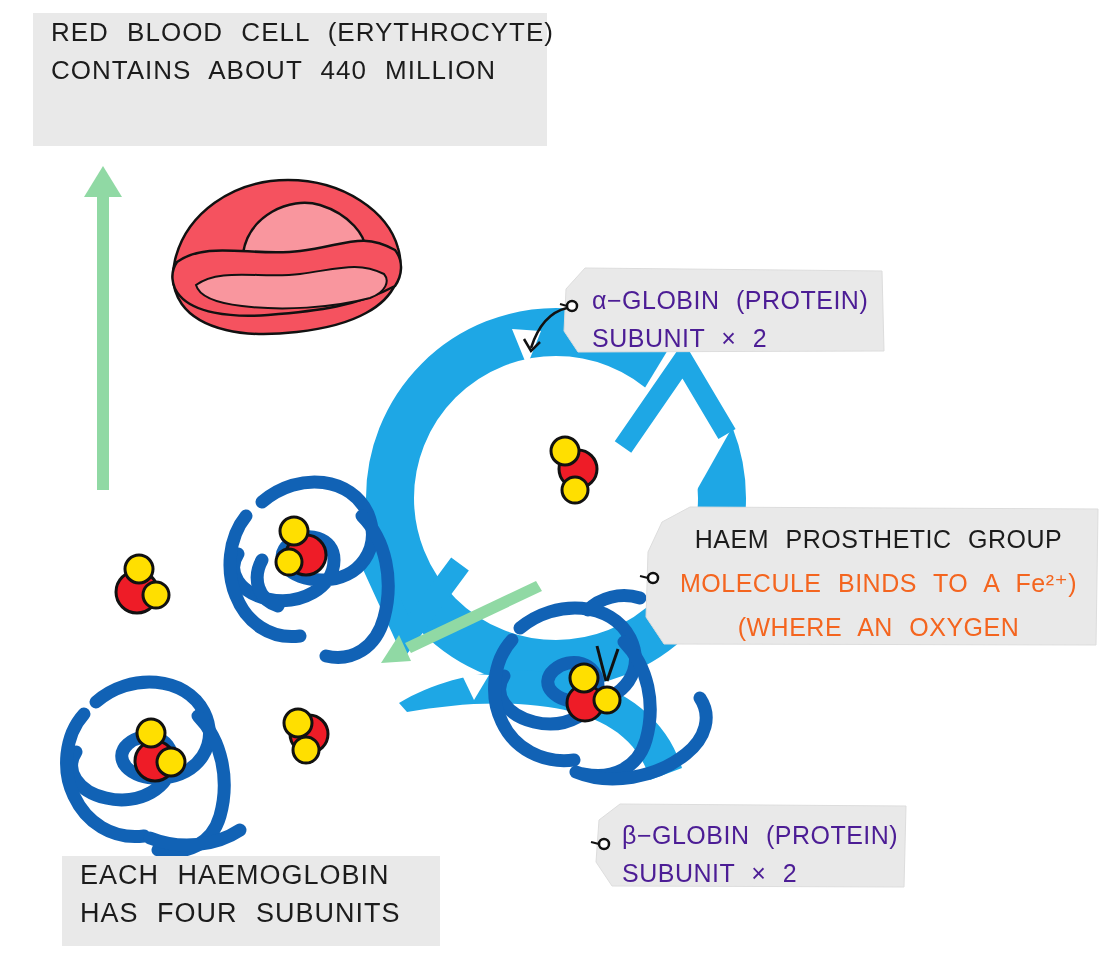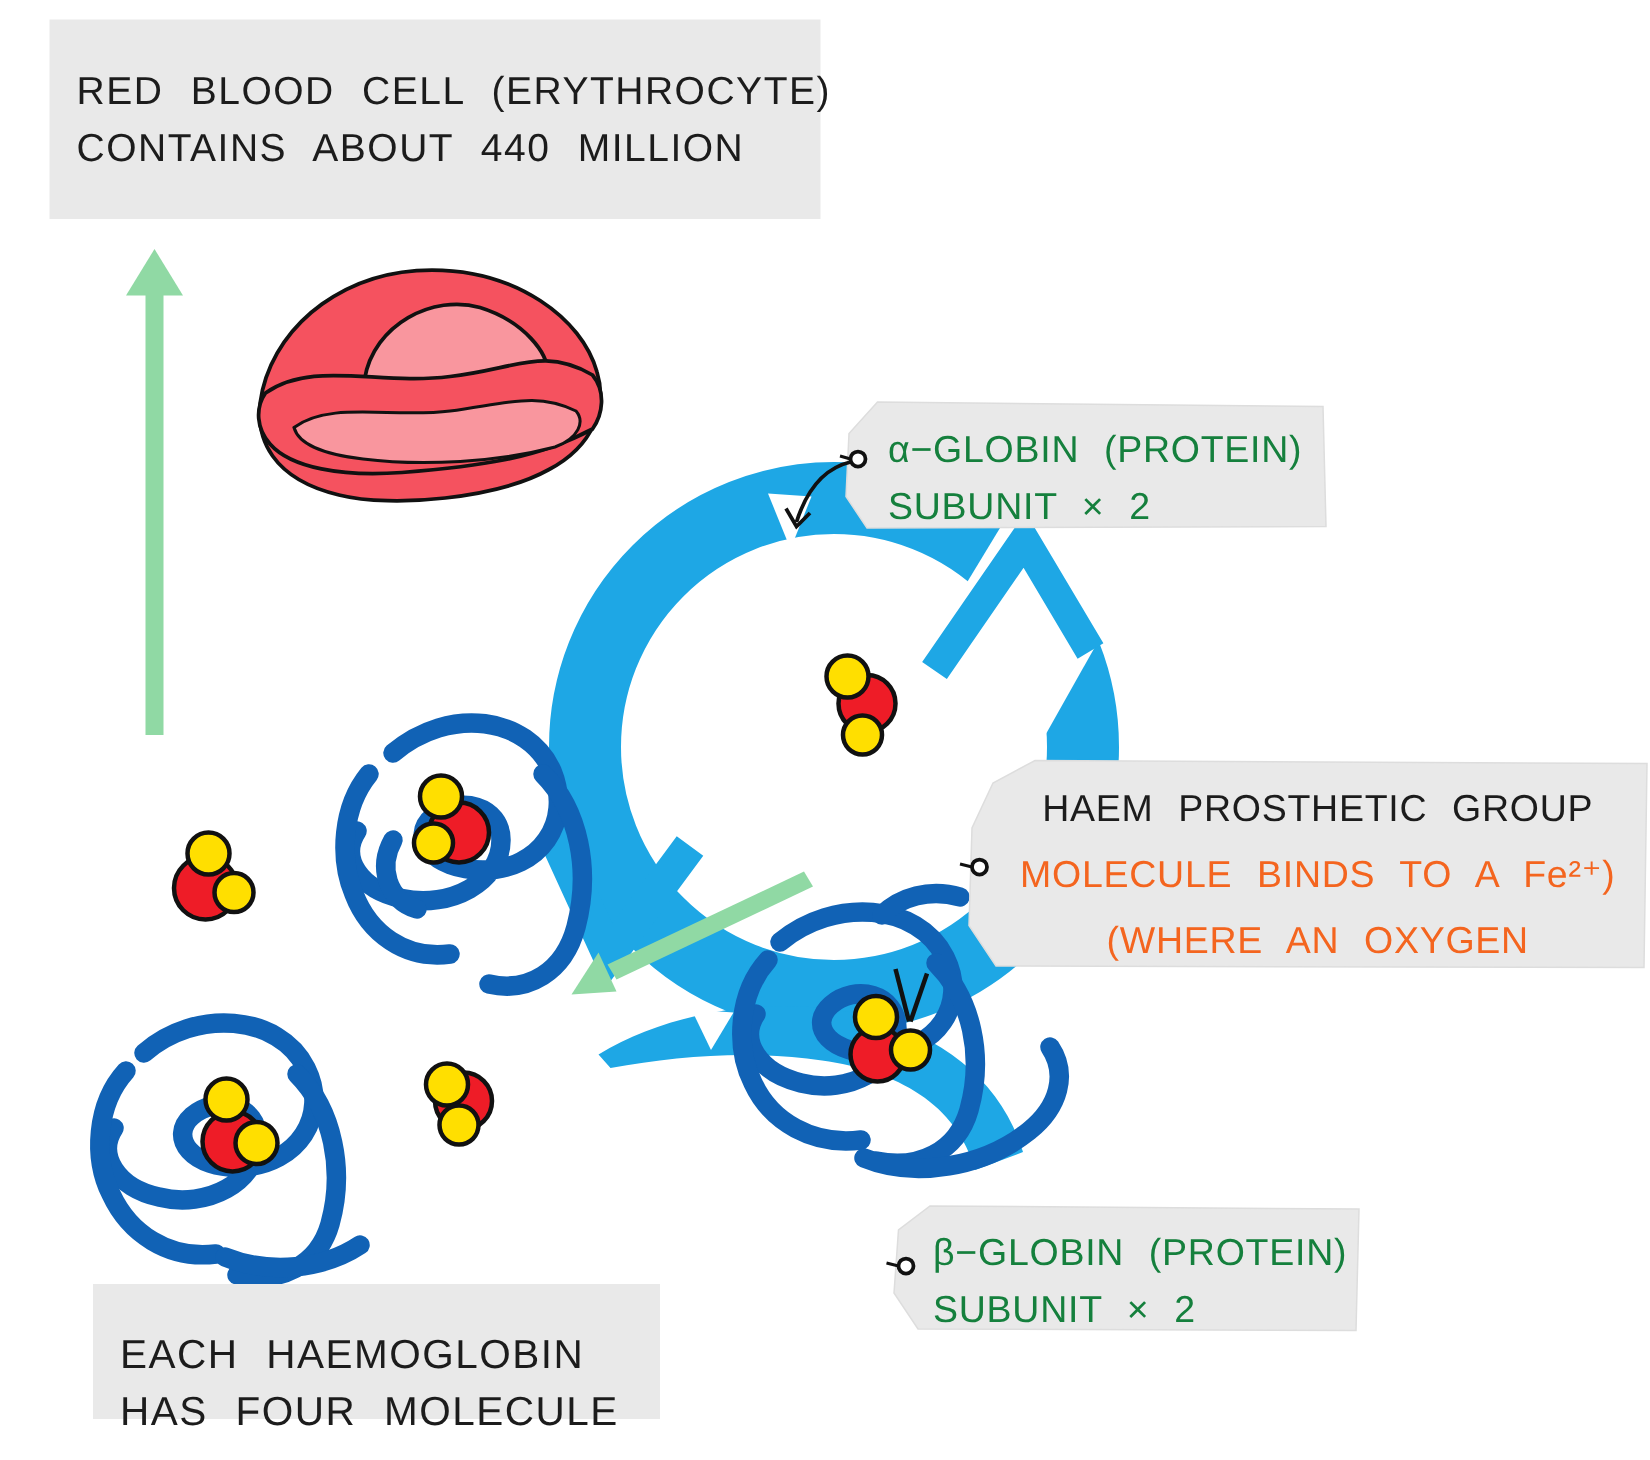--- a/index.html
+++ b/index.html
@@ -1,24 +1,24 @@
 <!DOCTYPE html>
 <html><head>
 <meta charset="utf-8">
 <style>
   html,body{margin:0;padding:0;background:#ffffff;}
   .canvas{position:relative;width:1100px;height:973px;background:#ffffff;overflow:hidden;
           font-family:"Liberation Sans","DejaVu Sans",sans-serif;}
   .canvas svg{position:absolute;left:0;top:0;}
   .caption{position:absolute;background:#e9e9e9;color:#1c1c1c;box-sizing:border-box;
-           padding:28px 18px;font-size:26px;line-height:38px;letter-spacing:1px;word-spacing:10px;
+           padding:0 18px;font-size:26px;line-height:38px;letter-spacing:1px;word-spacing:10px;
            white-space:nowrap;}
   .tag-text{position:absolute;font-size:25px;line-height:38px;letter-spacing:.5px;word-spacing:9px;
             white-space:nowrap;}
-  .red-text{color:#15803d;}
+  .red-text{color:#4c1d95;}
   .dark-text{color:#1c1c1c;}
   .orange-text{color:#f4651f;}
   .haem-lines{line-height:44px;text-align:center;}
   
   .sq{stroke:#1162b5;stroke-width:13;fill:none;stroke-linecap:round;}
   .ringblue{stroke:#1ea7e5;}
   .ringfill{fill:#1ea7e5;}
   .whitecut{fill:#ffffff;}
   .c-red{fill:#ee1c27;stroke:#111111;stroke-width:3;}
   .c-yellow{fill:#ffdf00;stroke:#111111;stroke-width:3;}
@@ -145,21 +145,21 @@
     </g>
   </svg>
 
   <div class="caption" style="left:33px;top:13px;width:514px;height:133px;">
     <div>RED BLOOD CELL (ERYTHROCYTE)</div>
     <div>CONTAINS ABOUT 440 MILLION</div>
   </div>
 
   <div class="caption" style="left:62px;top:856px;width:378px;height:90px;font-size:27px;">
     <div>EACH HAEMOGLOBIN</div>
-    <div>HAS FOUR MOLECULE</div>
+    <div>HAS FOUR SUBUNITS</div>
   </div>
 
   <div class="tag-text red-text" style="left:592px;top:281px;">
     <div>α−GLOBIN (PROTEIN)</div>
     <div>SUBUNIT × 2</div>
   </div>
 
   <div class="tag-text haem-lines" style="left:680px;top:517px;">
     <div class="dark-text">HAEM PROSTHETIC GROUP</div>
     <div class="orange-text">MOLECULE BINDS TO A Fe²⁺)</div>

